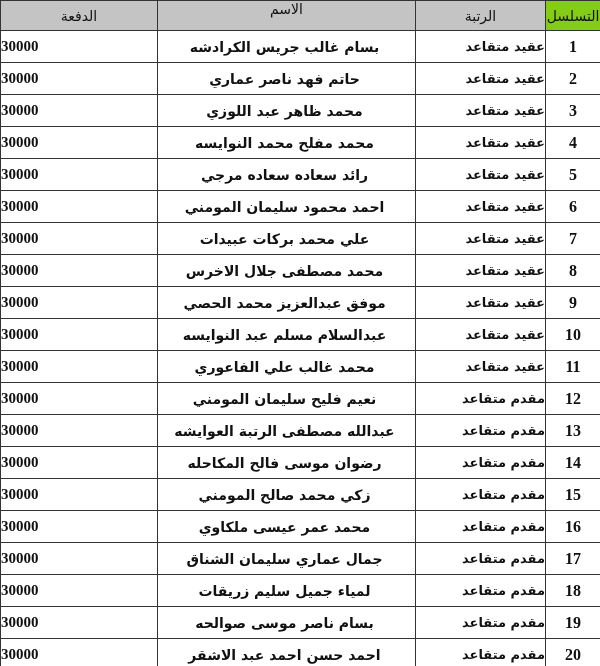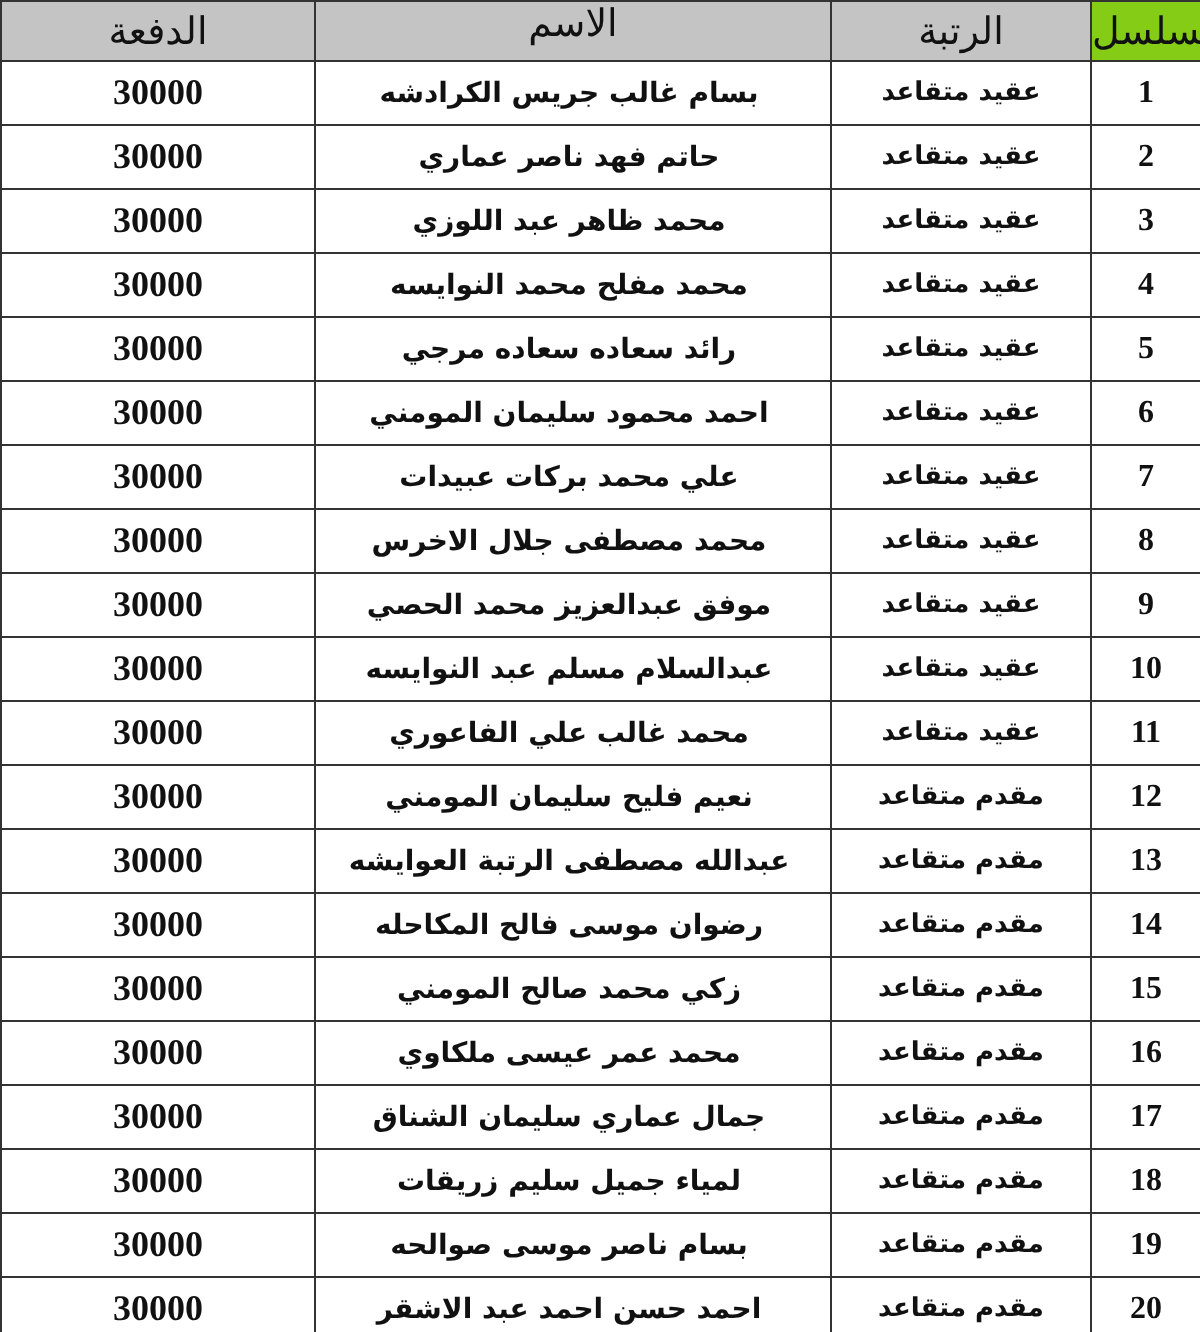--- a/index.html
+++ b/index.html
@@ -1,23 +1,23 @@
 <!DOCTYPE html>
 <html><head>
 <meta charset="utf-8">
 <style>
   html,body{margin:0;padding:0;background:#fff;}
   body{width:600px;height:666px;overflow:hidden;font-family:"DejaVu Serif","Liberation Serif",serif;}
   table{border-collapse:collapse;width:600px;table-layout:fixed;direction:ltr;}
   td,th{border:1.5px solid #333;padding:0;height:31px;color:#111;}
-  th{background:#c4c4c4;font-weight:normal;font-family:"DejaVu Sans","Liberation Sans",sans-serif;font-size:19px;height:29px;}
+  th{background:#c4c4c4;font-weight:normal;font-family:"DejaVu Sans","Liberation Sans",sans-serif;font-size:14px;height:29px;}
   th.serial-h{background:#84cc16;}
-  td.pay{text-align:center;font-weight:bold;font-size:18px;font-family:"Liberation Serif",serif;}
+  td.pay{font-weight:bold;font-size:15px;font-family:"Liberation Serif",serif;}
   td.name{text-align:center;direction:rtl;font-weight:bold;font-size:14px;font-family:"DejaVu Sans","Liberation Sans",sans-serif;padding-right:4px;}
-  td.rank{text-align:center;direction:rtl;font-weight:bold;font-size:13px;font-family:"DejaVu Sans","Liberation Sans",sans-serif;}
+  td.rank{direction:rtl;font-weight:bold;font-size:13px;font-family:"DejaVu Sans","Liberation Sans",sans-serif;}
   td.serial{text-align:center;font-weight:bold;font-size:16px;font-family:"Liberation Serif",serif;}
 </style>
 </head>
 <body>
 
 <table>
   <colgroup>
     <col style="width:157px">
       <col style="width:258px">
       <col style="width:130px">

